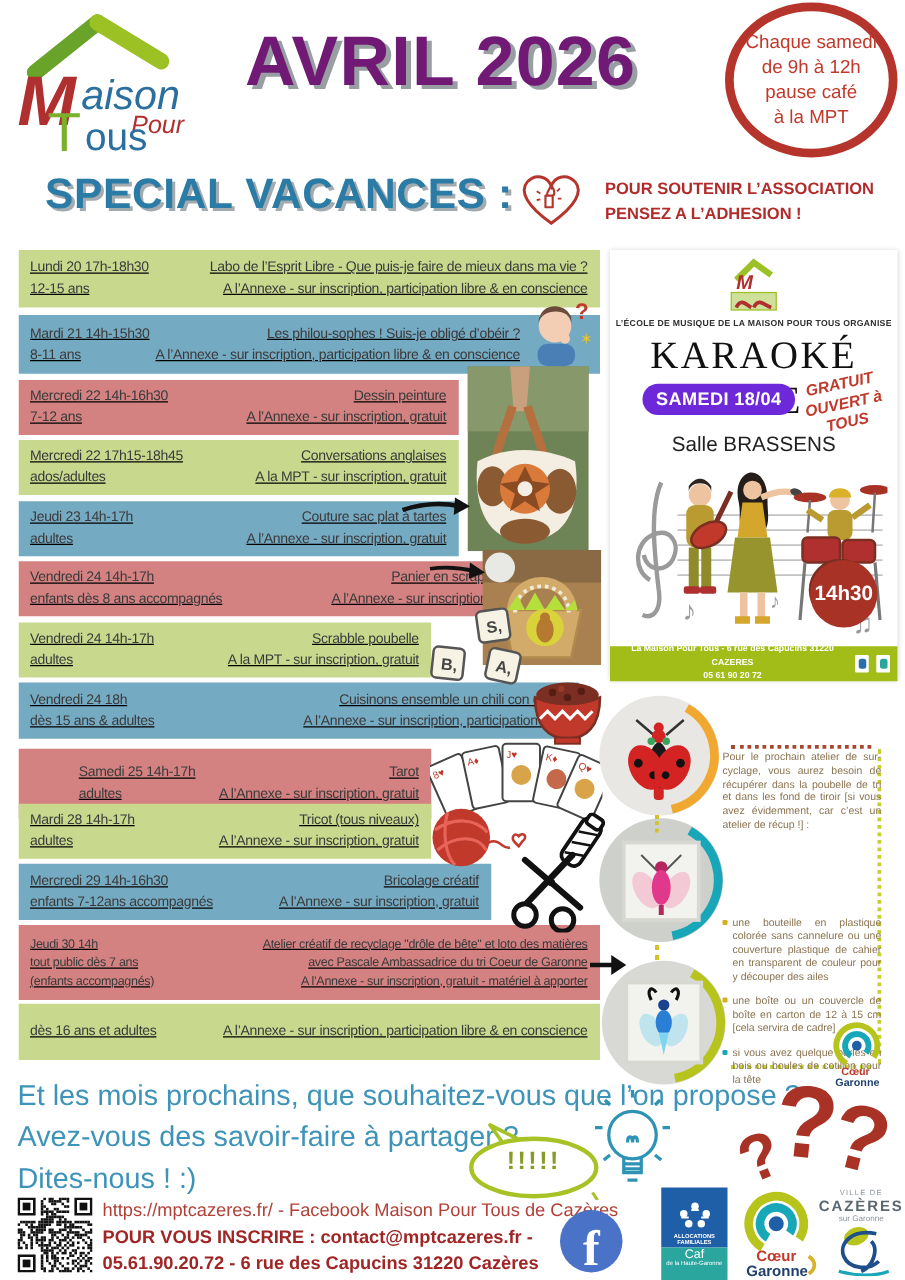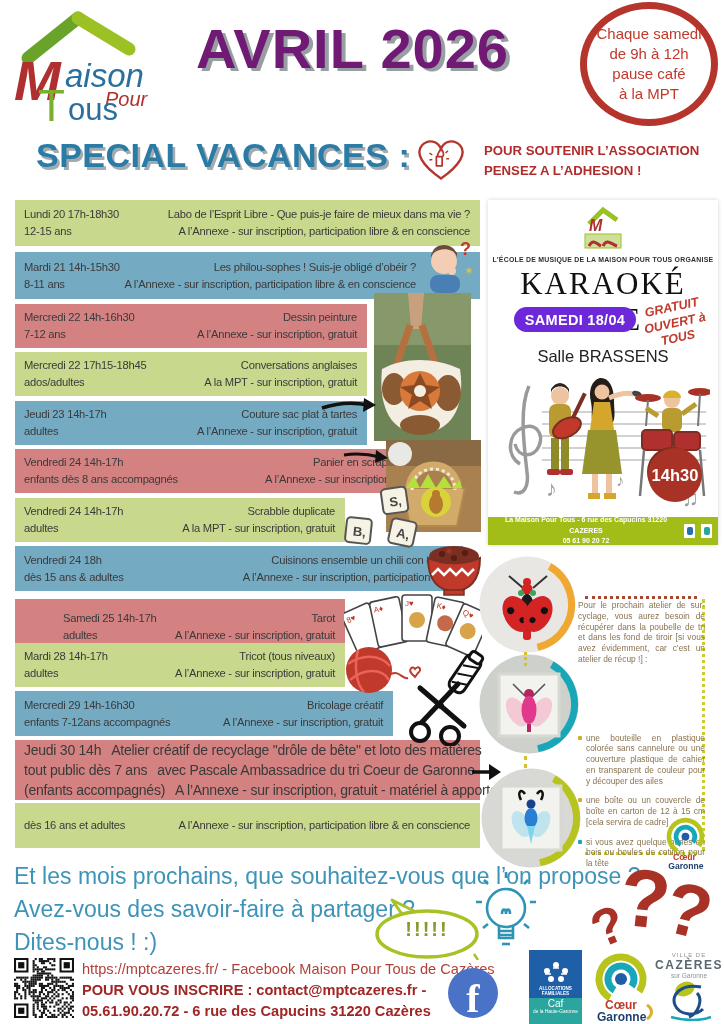--- a/index.html
+++ b/index.html
@@ -15,28 +15,28 @@
          color:#c0392b;font-size:15px;line-height:1.35;text-align:center;box-sizing:border-box;}
 
   .heading{position:absolute;left:36px;top:136px;font-size:34px;font-weight:bold;color:#2a7ca6;
            letter-spacing:.5px;text-shadow:2.5px 2.5px 0 rgba(125,135,140,.7);}
   .heart-icon{position:absolute;left:412px;top:131px;width:58px;height:58px;}
   .support{position:absolute;left:484px;top:141px;width:252px;color:#b22b2b;
            font-weight:bold;font-size:13.2px;line-height:1.55;}
 
   
   .band{position:absolute;left:15px;box-sizing:border-box;padding:5px 10px 5px 9px;
-        display:flex;flex-direction:column;justify-content:center;gap:2px;}
+        display:flex;flex-direction:column;justify-content:center;gap:2px;text-decoration:underline;}
   .band .row{display:flex;justify-content:space-between;gap:10px;font-size:11.2px;color:#3a3a3a;
              line-height:1.3;white-space:nowrap;letter-spacing:-0.25px;}
   .band .row .r{text-align:right;}
   .band-green{background:#c8d98e;}
   .band-blue{background:#75aac3;}
   .band-red{background:#d38181;justify-content:center;}
-  .rows-3 .row{font-size:14px;}
+  .rows-3 .row{font-size:10px;}
 
   .illu{position:absolute;}
 
   
   .flyer{position:absolute;left:488px;top:200px;width:230px;height:345px;background:#fff;
          box-shadow:0 0 4px rgba(0,0,0,.18);box-sizing:border-box;}
   .flyer .minilogo{position:absolute;left:93px;top:4px;width:44px;height:48px;}
   .flyer .organizer{position:absolute;left:0;top:56px;width:100%;text-align:center;
                     font-size:6.9px;font-weight:bold;color:#2e2e2e;letter-spacing:.25px;}
   .flyer .ktitle{position:absolute;left:0;top:66px;width:100%;text-align:center;
@@ -199,21 +199,21 @@
           <span class="r">Panier en scrapbooking</span>
         </div>
         <div class="row">
           <span class="l">enfants dès 8 ans accompagnés</span>
           <span class="r">A l’Annexe - sur inscription, gratuit</span>
         </div>
       </div>
       <div class="band band-green" style="top: 498px; height: 44px; width: 330px;">
         <div class="row">
           <span class="l">Vendredi 24 14h-17h</span>
-          <span class="r">Scrabble duplicate</span>
+          <span class="r">Scrabble poubelle</span>
         </div>
         <div class="row">
           <span class="l">adultes</span>
           <span class="r">A la MPT - sur inscription, gratuit</span>
         </div>
       </div>
       <div class="band band-blue" style="top: 546px; height: 45px; width: 448px;">
         <div class="row">
           <span class="l">Vendredi 24 18h</span>
           <span class="r">Cuisinons ensemble un chili con carne</span>

